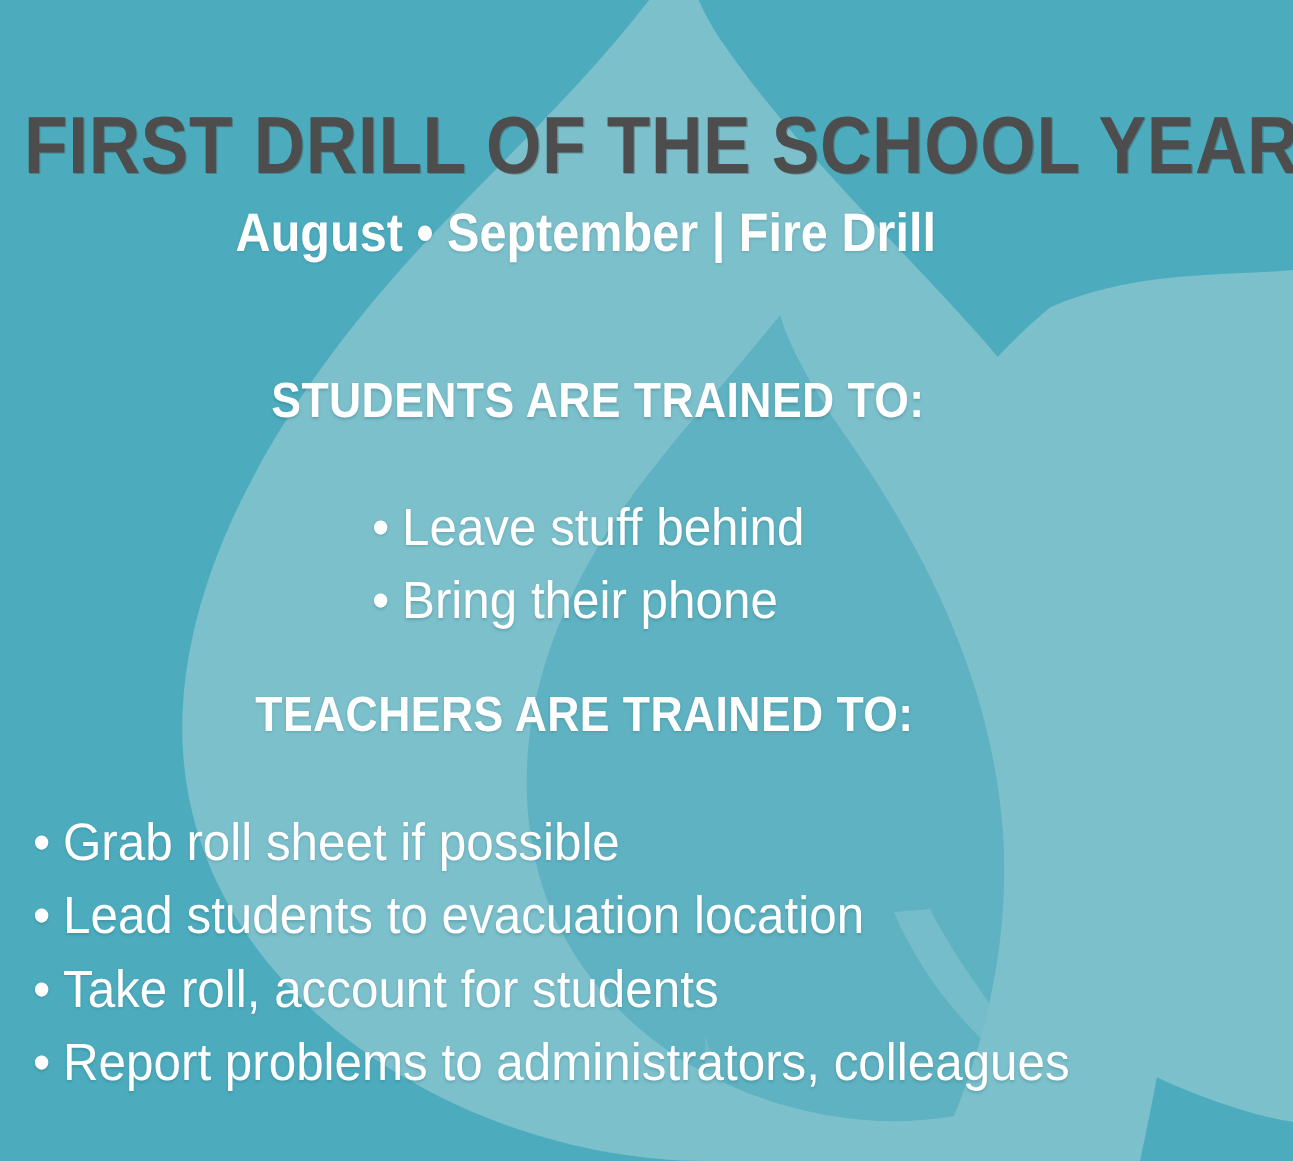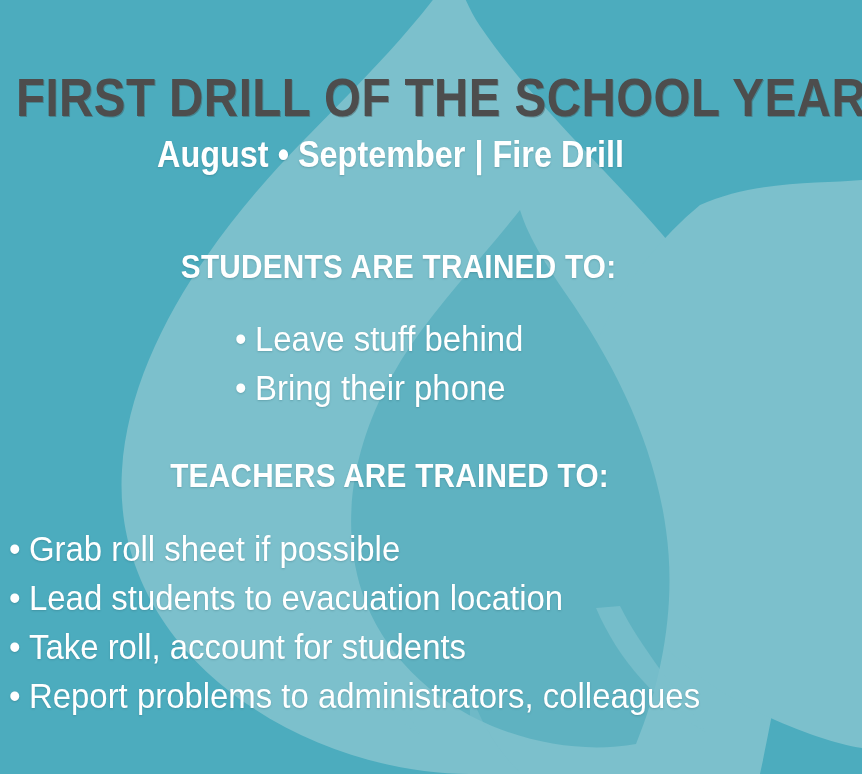--- a/index.html
+++ b/index.html
@@ -75,21 +75,21 @@
     color: #FFFFFF;
     transform: scaleX(0.9);
     white-space: nowrap;
     text-shadow: 0 1px 2px rgba(40,90,100,0.30);
   }
   #students-heading { top: 248px; padding-right: 72px; }
   #teachers-heading { top: 457px; padding-right: 92px; }
 
   .bullet-list {
     position: absolute;
-    margin: 3px;
+    margin: 16px;
     padding: 0;
     list-style: none;
   }
   .bullet-item {
     font-family: "Liberation Sans Narrow", "Liberation Sans", sans-serif;
     font-weight: normal;
     color: #FFFFFF;
     white-space: nowrap;
     text-shadow: 0 1px 2px rgba(40,90,100,0.28);
   }

